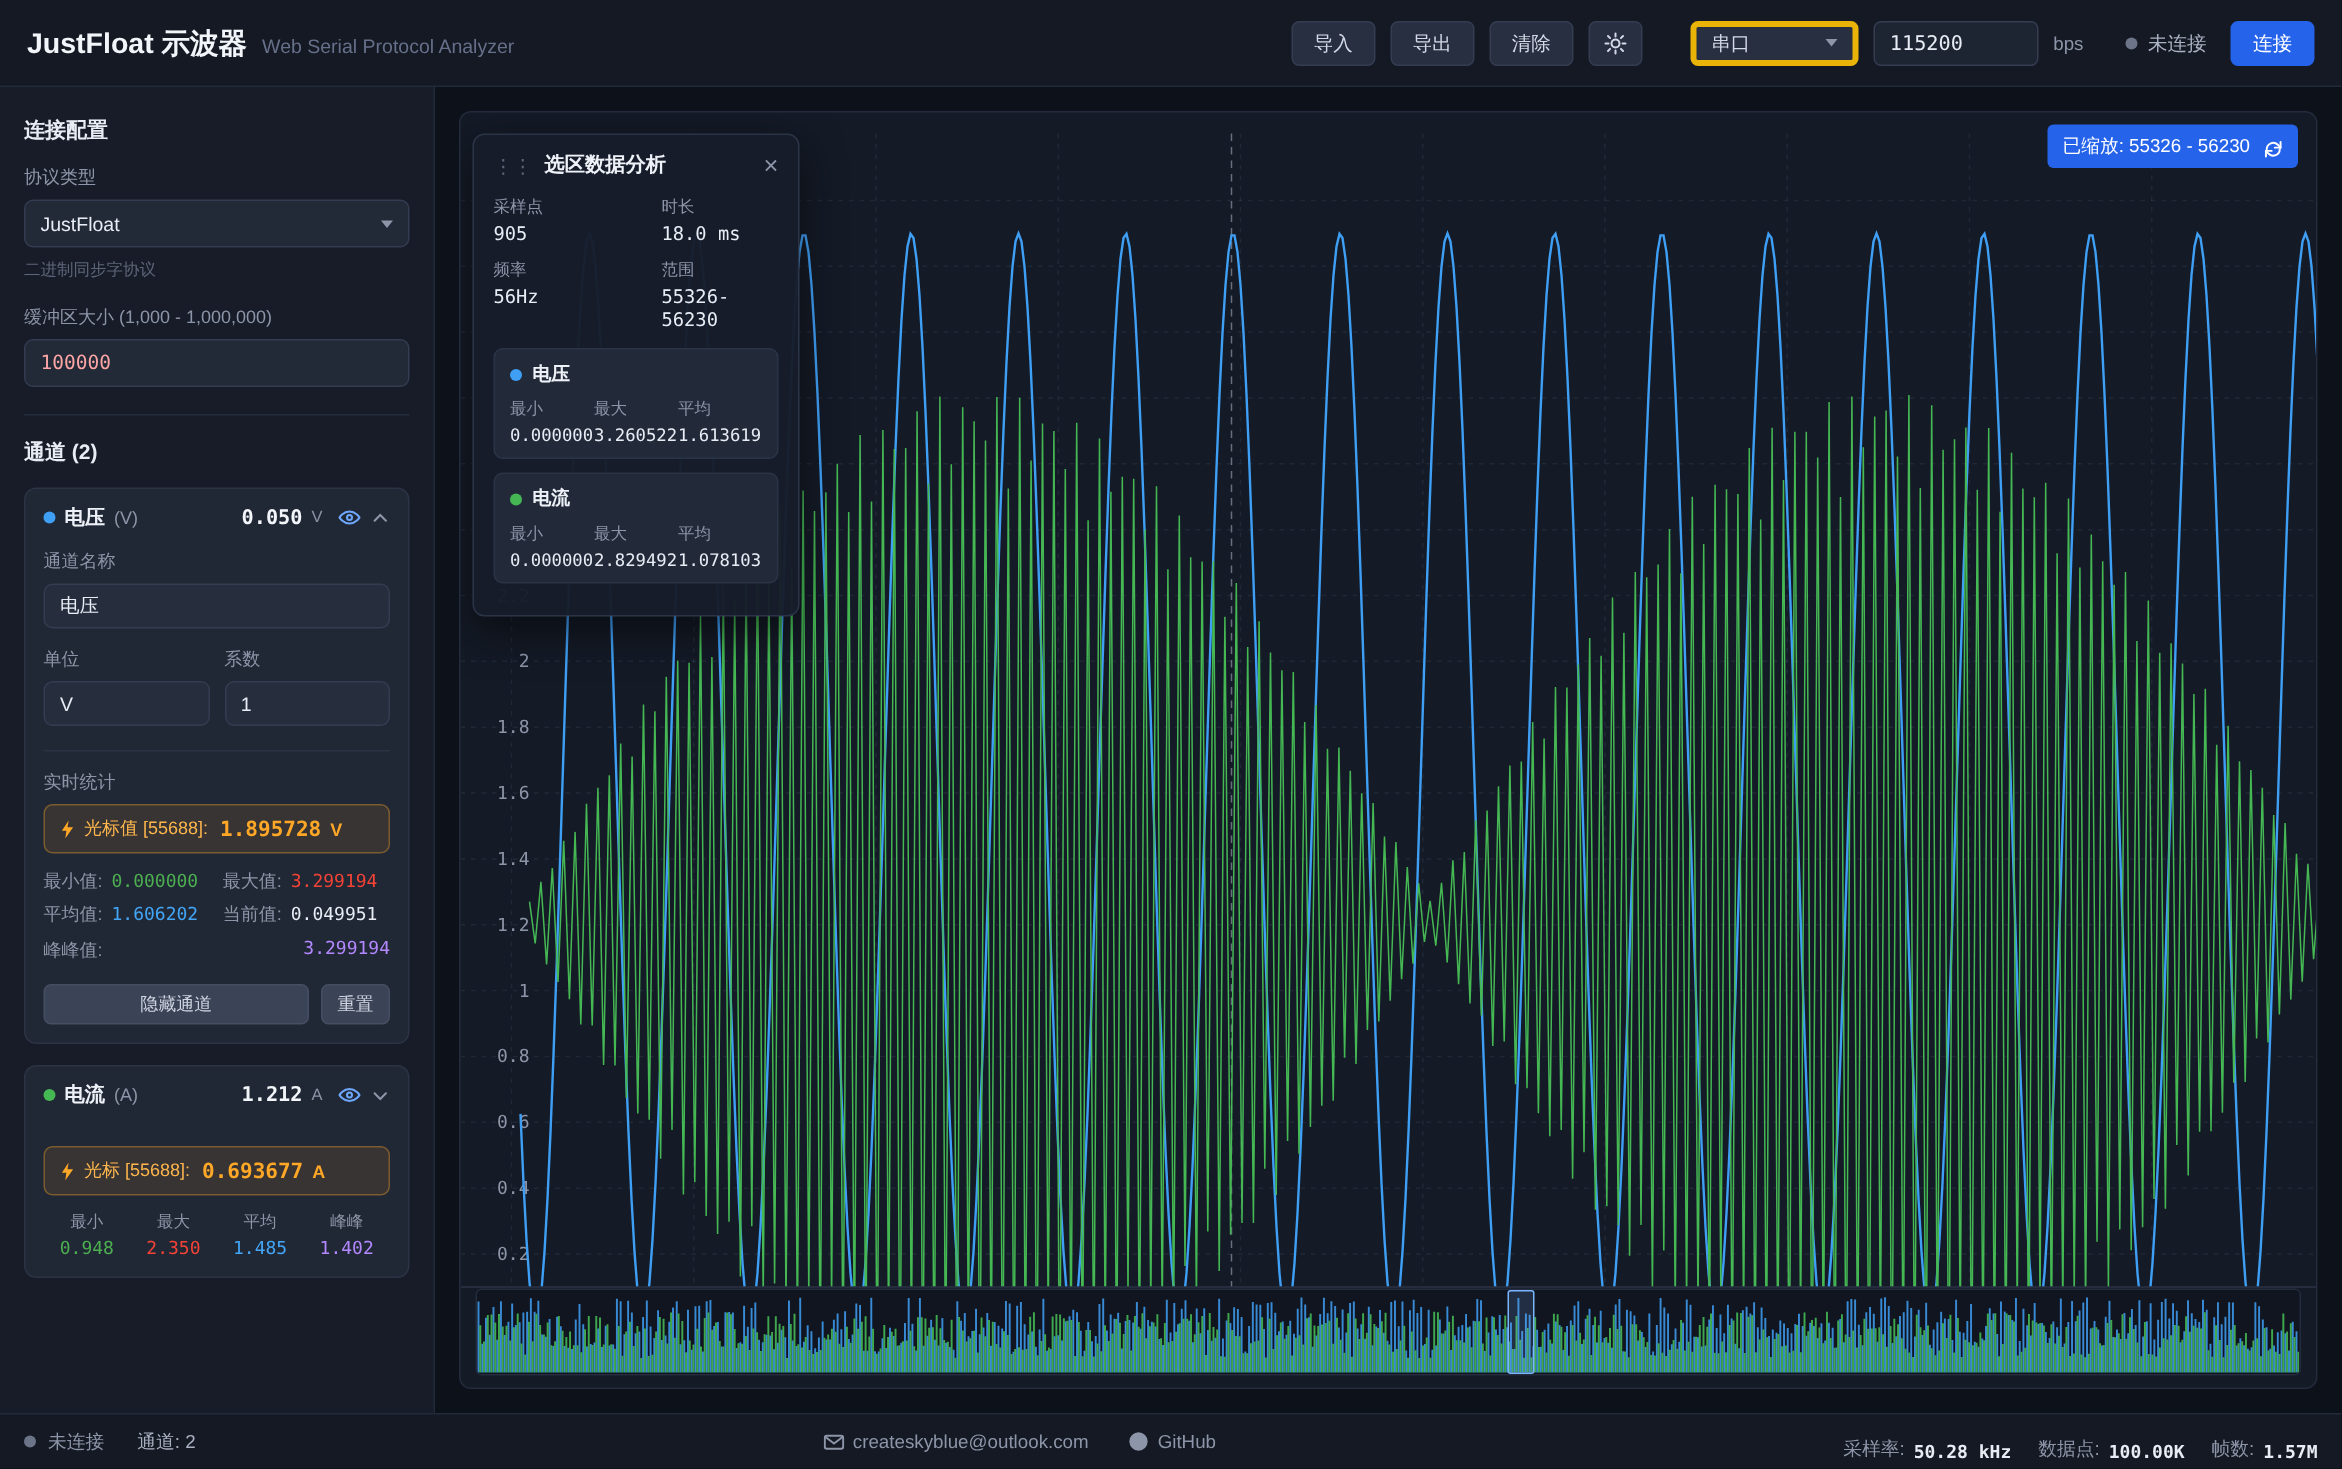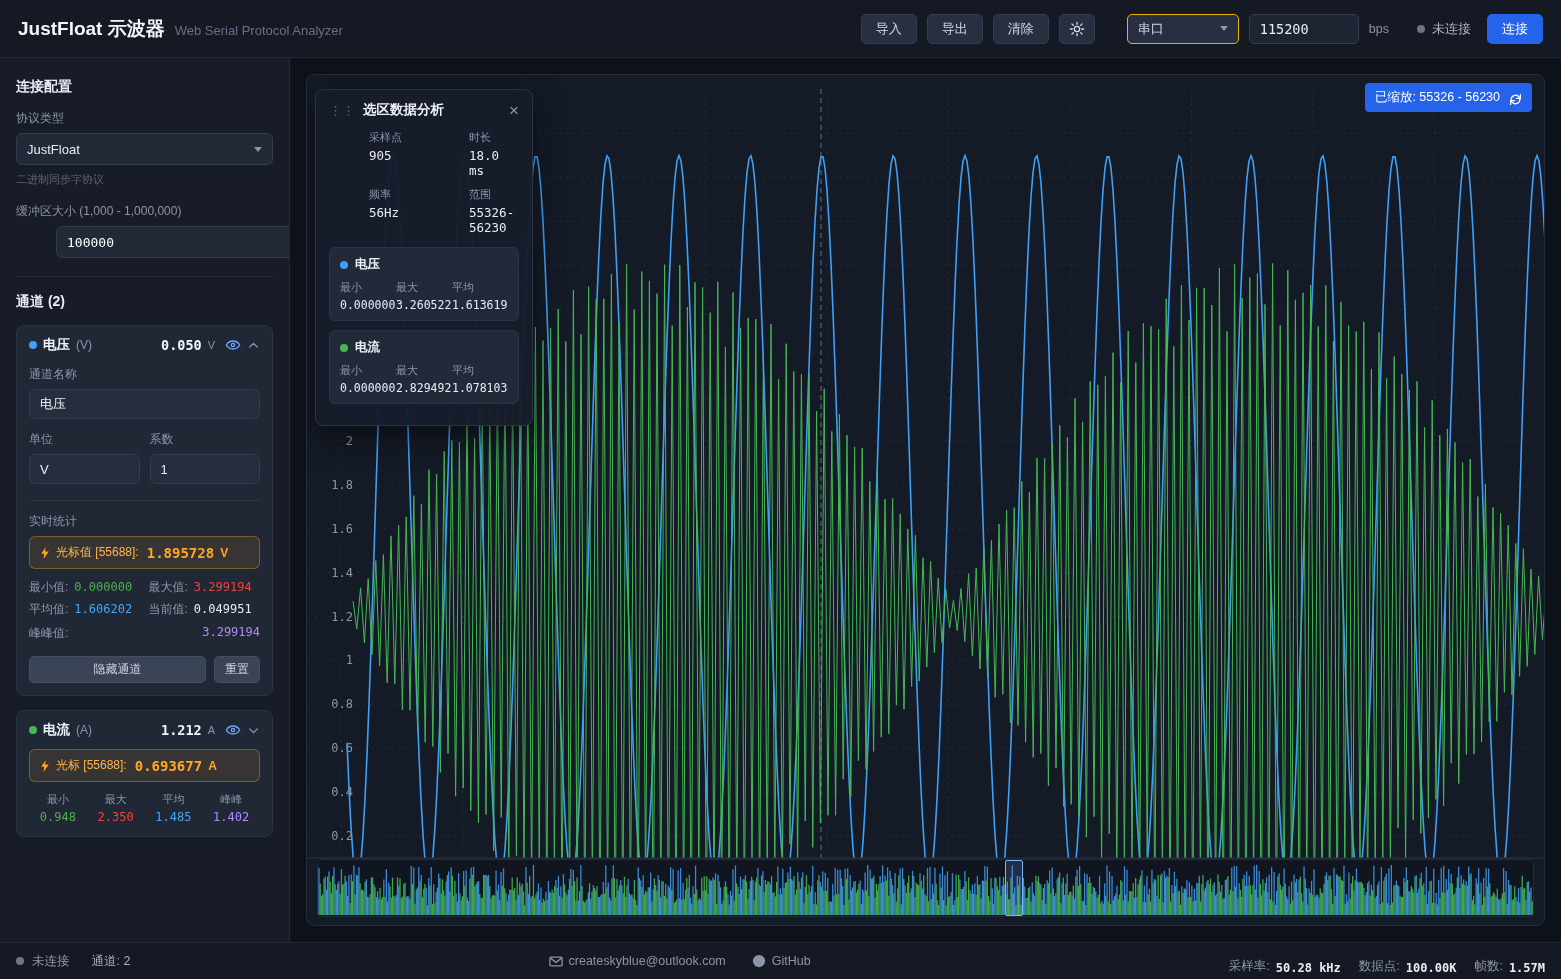--- a/index.html
+++ b/index.html
@@ -12,21 +12,21 @@
   .topbar { height:58px; flex:0 0 auto; background:#141923; border-bottom:1px solid #222a39;
     display:flex; align-items:center; padding:0 18px; }
   .brand { display:flex; align-items:baseline; gap:10px; }
   .brand-title { font-size:19px; font-weight:bold; color:#f2f5fa; }
   .brand-sub { font-size:13px; color:#67708a; }
   .topbar-right { margin-left:auto; display:flex; align-items:center; gap:10px; }
   .tb-btn { background:#272f40; border:1px solid #343d52; color:#d3d9e6; height:30px;
     padding:0 14px; border-radius:5px; font-size:13px; font-family:inherit; cursor:pointer; }
   .tb-btn.icon-btn { padding:0 9px; display:flex; align-items:center; }
   .tb-btn.primary { background:#2563eb; border-color:#2563eb; color:#fff; margin-left:6px; }
-  .tb-select { background:#272f40; border:1px solid #eab308; border-radius:5px; height:30px;
+  .tb-select { background:#272f40; border:4px solid #eab308; border-radius:5px; height:30px;
     width:112px; padding:0 10px; display:flex; align-items:center; justify-content:space-between;
     font-size:13px; color:#d3d9e6; cursor:pointer; margin-left:22px; }
   .caret { width:0; height:0; border-left:4px solid transparent; border-right:4px solid transparent;
     border-top:5px solid #8d95a8; display:inline-block; }
   .tb-input { background:#1d2432; border:1px solid #343d52; border-radius:5px; height:30px;
     width:110px; padding:0 10px; color:#e8ecf4; font-size:13.5px; }
   .tb-unit { font-size:12.5px; color:#8d95a8; }
   .tb-status { display:flex; align-items:center; gap:7px; font-size:13px; color:#aab1c2; margin-left:18px; }
   .dot { width:8px; height:8px; border-radius:50%; display:inline-block; flex:0 0 auto; }
   .dot-gray { background:#6b7488; } .dot-blue { background:#3f9ff5; } .dot-green { background:#45b854; }
@@ -36,21 +36,21 @@
 
   
   .sidebar { width:290px; flex:0 0 auto; background:#171c28; border-right:1px solid #222a39;
     padding:20px 16px 10px; overflow:hidden; }
   .sb-title { font-size:14px; font-weight:bold; color:#e8ecf4; margin-bottom:14px; }
   .sb-label { display:block; font-size:12px; color:#8d95a8; margin-bottom:6px; }
   .sb-select { width:100%; height:32px; background:#222937; border:1px solid #333c50; border-radius:6px;
     color:#e8ecf4; font-size:13px; padding:0 10px; display:flex; align-items:center;
     justify-content:space-between; cursor:pointer; }
   .sb-input { width:100%; height:32px; background:#222937; border:1px solid #333c50; border-radius:6px;
-    color:#ffffff; font-size:13px; padding:0 10px; font-family:"DejaVu Sans Mono",monospace;margin-left:40px; }
+    color:#fca5a5; font-size:13px; padding:0 10px; font-family:"DejaVu Sans Mono",monospace; }
   .sb-hint { font-size:11px; color:#5d6578; margin:7px 0 16px; }
   .sb-divider { height:1px; background:#242c3c; margin:18px 0 16px; }
 
   .ch-card { background:#212835; border:1px solid #2b3345; border-radius:8px; margin-bottom:14px; }
   .ch-header { display:flex; align-items:center; gap:6px; padding:10px 12px; cursor:pointer; }
   .ch-name { font-size:13.5px; font-weight:bold; color:#eef1f7; }
   .ch-unit-tag { font-size:12px; color:#8d95a8; }
   .flex-sp { flex:1; }
   .ch-live { font-size:13.5px; font-weight:bold; color:#f2f5fa; }
   .ch-live-unit { font-size:11px; color:#8d95a8; margin-right:4px; }
@@ -73,21 +73,21 @@
   .v-purple { color:#b388ff; } .v-white { color:#e8ecf4; }
   .pp-row { display:flex; justify-content:space-between; font-size:12px; margin:2px 0 14px; }
   .btn-row { display:flex; gap:8px; }
   .ch-btn { background:#3b4356; border:1px solid #454e63; border-radius:5px; height:27px;
     color:#cfd5e1; font-size:12px; font-family:inherit; cursor:pointer; }
   .ch-btn.wide { flex:1; }
   .ch-btn.narrow { width:46px; }
   .mini-stats { display:grid; grid-template-columns:repeat(4,1fr); text-align:center; padding:0 12px 12px; }
   .ms-label { font-size:11px; color:#8d95a8; margin-bottom:3px; }
   .ms-value { font-size:12px; font-family:"DejaVu Sans Mono",monospace; }
-  .ch2-cursor { margin:0 12px 10px; }
+  .ch2-cursor { margin:15px 12px 10px; }
 
   
   .chart-area { flex:1; position:relative; background:#0d1119; padding:16px; min-width:0; }
   .chart-panel { position:relative; width:100%; height:100%; background:#141a26;
     border:1px solid #232b3c; border-radius:8px; overflow:hidden; }
   #plot-svg { position:absolute; left:0; top:0; }
   .gridline { stroke:rgba(150,165,200,0.10); stroke-dasharray:3 4; stroke-width:1; }
   .ticklabel { fill:#8d95a8; font-size:12px; font-family:"DejaVu Sans Mono",monospace; text-anchor:end; }
   .cursorline { stroke:rgba(205,215,235,0.45); stroke-dasharray:5 4; stroke-width:1; }
   .wave-blue { fill:none; stroke:#3f9ff5; stroke-width:1.6; }
@@ -97,21 +97,21 @@
   .zoom-badge { position:absolute; top:8px; right:12px; z-index:5; background:#2563eb; color:#fff;
     font-size:12.5px; padding:6px 10px; border-radius:4px; display:flex; align-items:flex-end; gap:9px; cursor:pointer; }
 
   .analysis-panel { position:absolute; left:8px; top:14px; width:218px; z-index:6;
     background:rgba(23,29,42,0.97); border:1px solid #2b3447; border-radius:8px;
     box-shadow:0 10px 28px rgba(0,0,0,0.5); padding:11px 13px 12px; }
   .ap-header { display:flex; align-items:center; gap:8px; margin-bottom:11px; }
   .drag { color:#5d6578; font-size:13px; letter-spacing:0px; cursor:grab; line-height:1; }
   .ap-title { font-size:13.5px; font-weight:bold; color:#eef1f7; flex:1; }
   .ap-close { color:#8d95a8; font-size:17px; line-height:1; cursor:pointer; }
-  .ap-grid { display:grid; grid-template-columns:96px 1fr; gap:9px 4px; margin-bottom:12px;margin-left:40px; }
+  .ap-grid { display:grid; grid-template-columns:96px 1fr; gap:9px 16px; margin-bottom:12px; }
   .ap-label { font-size:11px; color:#8d95a8; margin-bottom:3px; }
   .ap-val { font-size:12.5px; color:#e8ecf4; font-family:"DejaVu Sans Mono",monospace; }
   .ap-card { background:#222a3a; border:1px solid #2b3447; border-radius:6px; padding:8px 10px; margin-bottom:9px; }
   .ap-ch { display:flex; gap:7px; align-items:center; font-size:12.5px; font-weight:bold;
     color:#eef1f7; margin-bottom:7px; }
   .ap-stats { display:grid; grid-template-columns:1fr 1fr 1fr; }
   .ap-stats .ap-val { font-size:11.5px; }
 
   .minimap { position:absolute; left:10px; right:10px; bottom:8px; height:58px; background:#10151f;
     border:1px solid #232b3c; border-radius:4px; overflow:hidden; }

